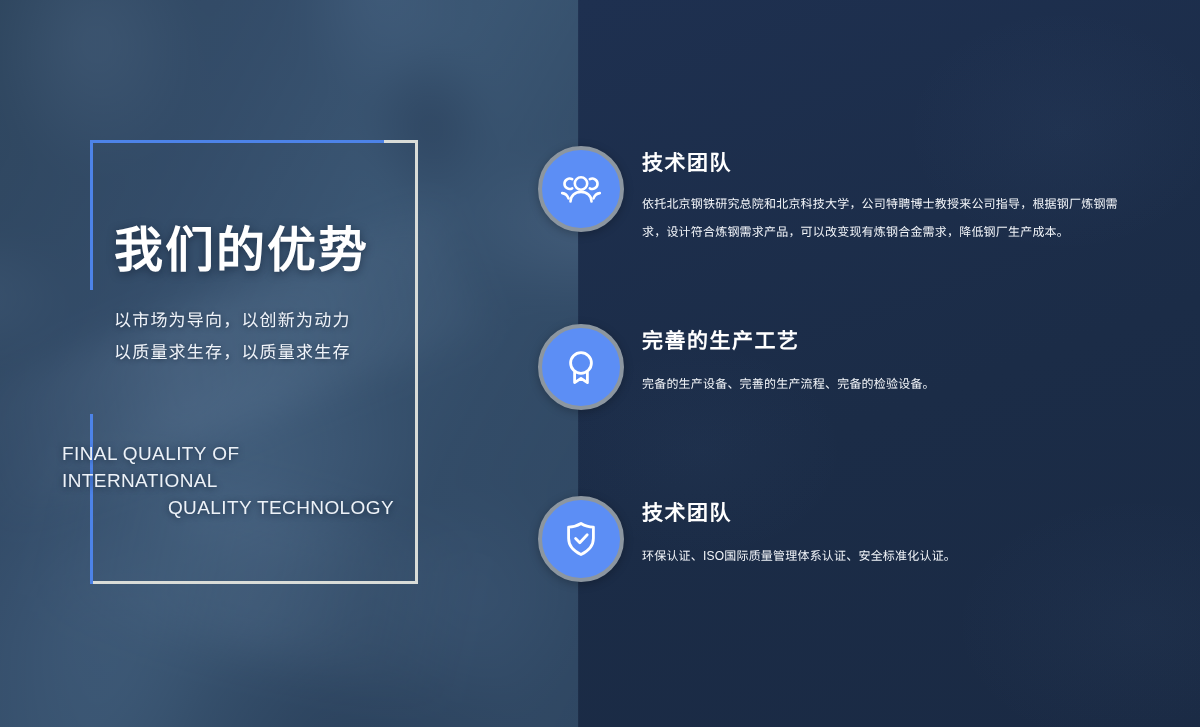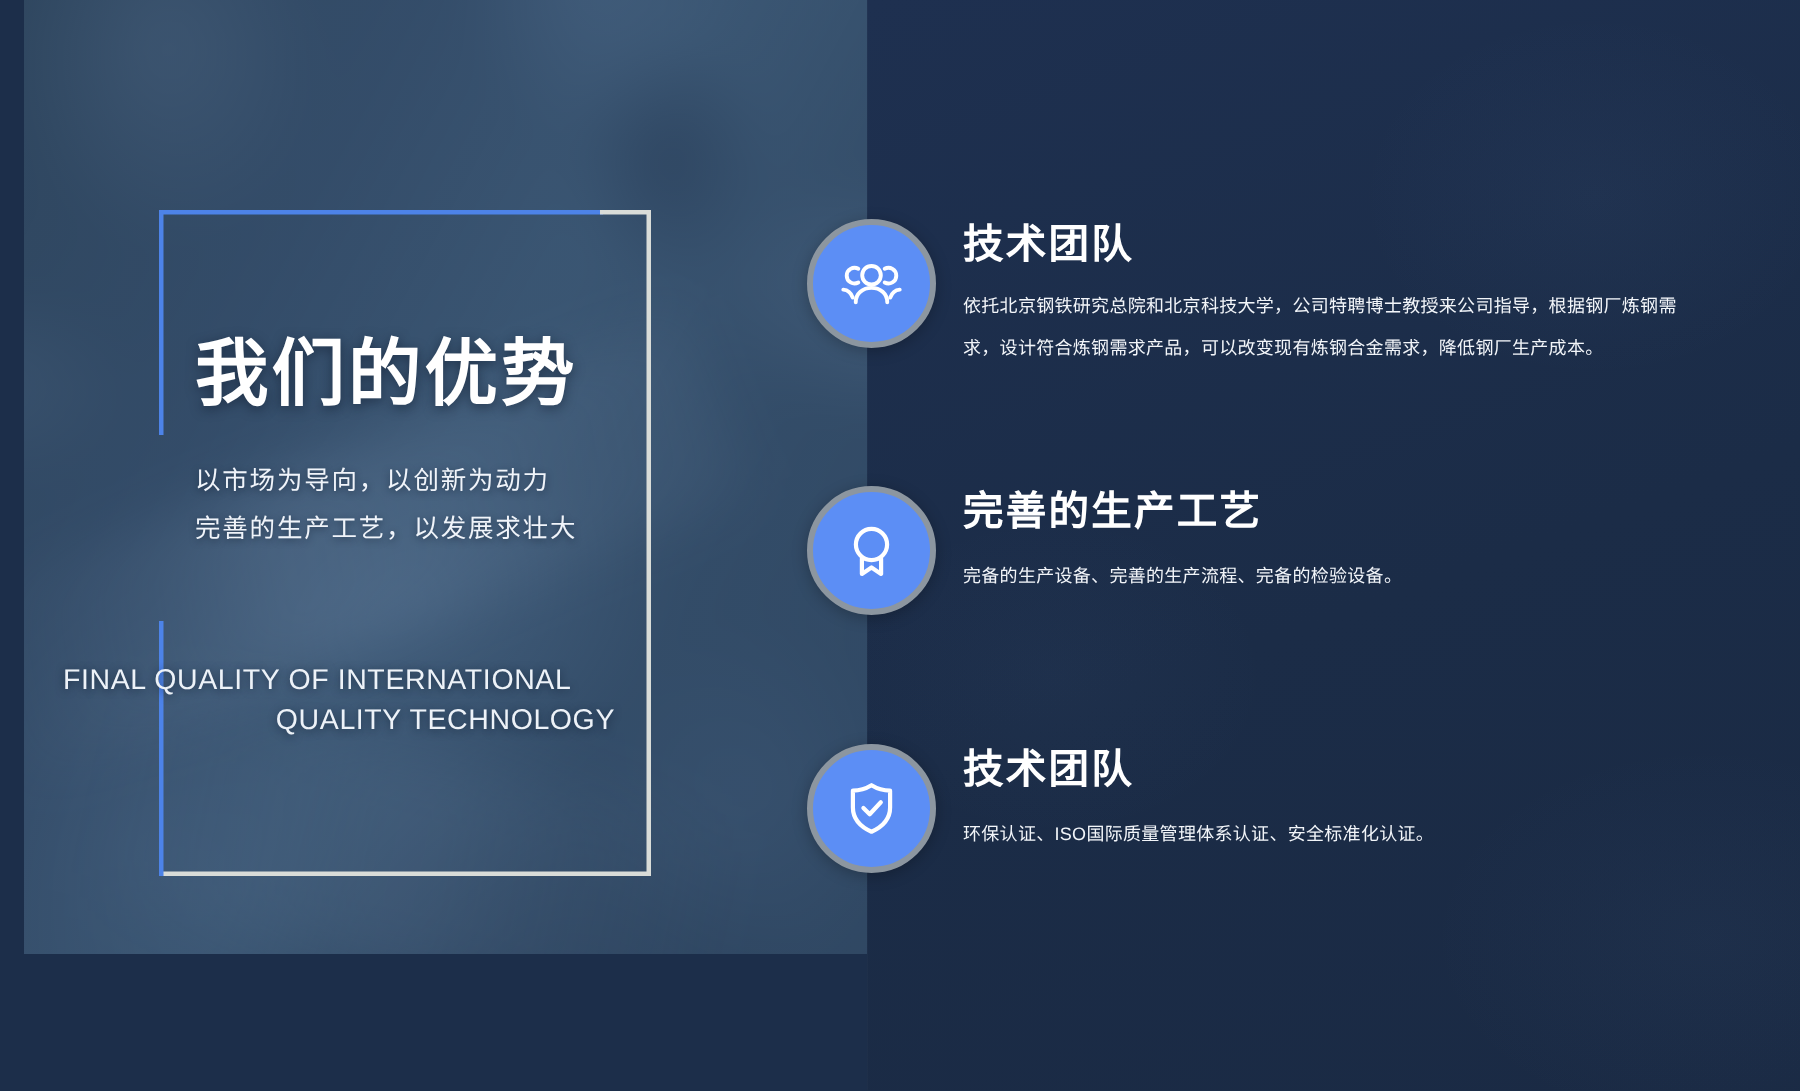--- a/index.html
+++ b/index.html
@@ -11,24 +11,24 @@
   }
 
   .stage {
     position:relative;
     width:1200px; height:727px;
     overflow:hidden;
   }
 
   
   .left-panel {
-    position:absolute; left:16px; top:0;
-    width:578px; height:636px;
+    position:absolute; left:0; top:0;
+    width:578px; height:727px;
     overflow:hidden;
-    background:#6d28d9;
+    background:#14532d;
   }
   
   .bg-photo {
     position:absolute; inset:-60px;
     background:
       radial-gradient(ellipse 150px 190px at 22% 12%, rgba(150,180,215,0.20), rgba(150,180,215,0) 70%),
       radial-gradient(ellipse 120px 150px at 63% 6%, rgba(120,155,195,0.22), rgba(120,155,195,0) 72%),
       radial-gradient(ellipse 95px 120px at 70% 22%, rgba(28,44,70,0.45), rgba(28,44,70,0) 70%),
       radial-gradient(ellipse 170px 120px at 92% 34%, rgba(150,180,218,0.22), rgba(150,180,218,0) 72%),
       radial-gradient(ellipse 130px 95px at 5% 42%, rgba(140,172,210,0.16), rgba(140,172,210,0) 72%),
@@ -83,20 +83,21 @@
   }
 
   .eng-wrap {
     position:absolute; left:26px; top:440px; width:368px;
     text-align:right;
   }
   .eng-line {
     font-size:19px; color:#edf2f8; letter-spacing:0.4px;
     line-height:27px; font-weight:400;
     text-shadow:0 1px 6px rgba(12,24,42,0.6);
+    margin-left:36px;
   }
   .eng-line.first { text-align:left; padding-left:0px; }
 
   
   .right-panel {
     position:absolute; left:578px; top:0;
     width:622px; height:727px;
     background:#1c2e4a;
     overflow:hidden;
   }
@@ -122,21 +123,21 @@
     width:86px; height:86px; border-radius:50%;
     background:#5c8ef5;
     border:4px solid #8c96a0;
     display:flex; align-items:center; justify-content:center;
     box-shadow:0 2px 10px rgba(0,0,0,0.25);
   }
   .icon-badge svg { display:block; }
 
   .feature-body { position:absolute; left:64px; top:2px; width:500px; }
   .feature-title {
-    font-size:27px; font-weight:700; color:#ffffff;
+    font-size:21px; font-weight:700; color:#ffffff;
     letter-spacing:1.5px; line-height:30px;
   }
   .feature-desc {
     margin-top:12px;
     font-size:12px; color:#f2f5f9; font-weight:500;
     line-height:28px; letter-spacing:0.2px;
   }
   .feature.f2 .feature-desc, .feature.f3 .feature-desc { margin-top:14px; }
 </style>
 </head>
@@ -156,21 +157,21 @@
       <span class="fr-right"></span>
       <span class="fr-bottom"></span>
       <span class="fr-left-a"></span>
       <span class="fr-left-b"></span>
     </div>
 
     <div class="headline-wrap">
       <div class="headline">我们的优势</div>
       <div class="sub-lines">
         <div class="sub-line">以市场为导向，以创新为动力</div>
-        <div class="sub-line">完善的生产工艺，以发展求壮大</div>
+        <div class="sub-line">以质量求生存，以质量求生存</div>
       </div>
     </div>
 
     <div class="eng-wrap">
       <div class="eng-line first">FINAL QUALITY OF INTERNATIONAL</div>
       <div class="eng-line">QUALITY TECHNOLOGY</div>
     </div>
   </div>
 
   <div class="right-panel">

